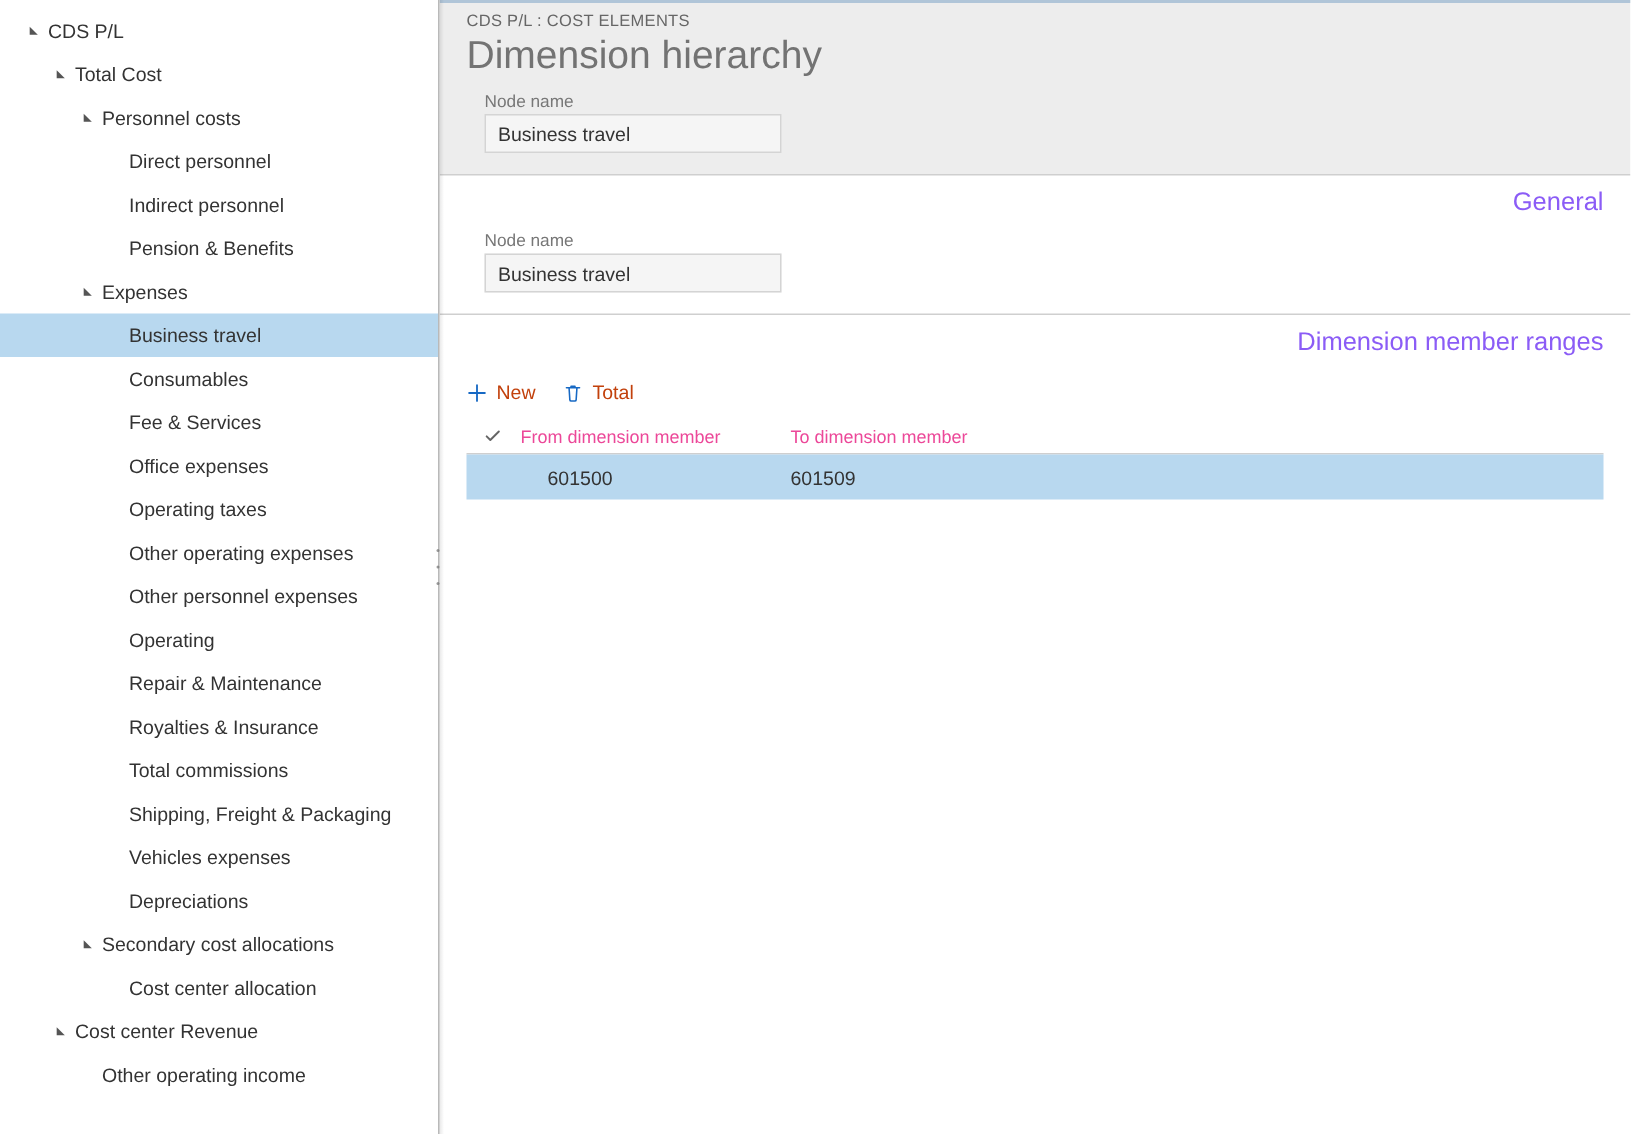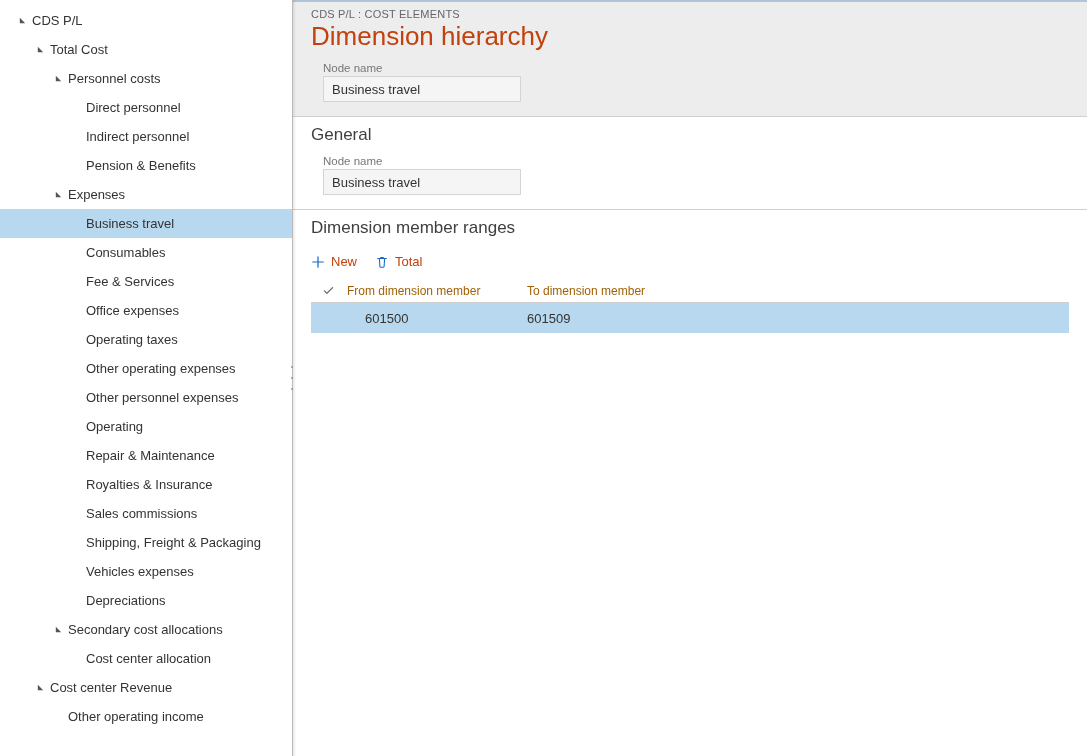--- a/index.html
+++ b/index.html
@@ -36,50 +36,50 @@
     width: 6px; height: 24px; display: flex; flex-direction: column; justify-content: space-between; align-items: center;
     cursor: col-resize;
   }
   .drag-handle span { width: 2px; height: 2px; background: #999; border-radius: 50%; }
 
   
   .main-pane { flex: 1; display: flex; flex-direction: column; border-radius: 27px; }
   .main-header { background: #ededed; border-top: 2px solid #b0c5d8; }
   .main-header-inner { padding: 6px 18px 14px 18px; }
   .breadcrumb { font-size: 11px; color: #666; letter-spacing: .2px; }
-  .page-title { font-size: 26px; font-weight: 300; color: #c2410c; margin-top: 1px; }
+  .page-title { font-size: 26px; font-weight: 300; color: #737373; margin-top: 1px; }
   .field-group { margin-top: 10px; padding-left: 12px; }
   .field-label { font-size: 11.5px; color: #777; margin-bottom: 2px; }
   .field-input {
     width: 198px; height: 26px; padding: 2px 8px;
     border: 1px solid #d4d4d4; background: #f5f5f5;
     font-family: inherit; font-size: 13px; color: #333;
   }
 
   .section {
     border-top: 1px solid #cfcfcf;
     background: #fff;
   }
   .section-inner { padding: 8px 18px 14px 18px; }
-  .section-title { font-size: 17px; font-weight: 400; color: #404040; margin-bottom: 8px; }
+  .section-title { font-size: 17px; font-weight: 400; color: #8b5cf6; margin-bottom: 8px; text-align: right; }
 
   
   .action-row { display: flex; gap: 18px; align-items: center; padding: 8px 18px 10px 18px; }
   .action-link {
     display: inline-flex; align-items: center; gap: 6px;
     color: #c2410c; cursor: pointer; font-size: 13px;
   }
   .action-link .ic { width: 14px; height: 14px; display:inline-block; }
 
   
   .grid-wrap { padding: 0 18px 18px 18px; }
   .grid-head {
     display: flex; align-items: center; height: 24px;
     border-bottom: 1px solid #cfcfcf;
-    color: #a16207; font-size: 12px;
+    color: #ec4899; font-size: 12px;
   }
   .col-check { width: 34px; display: flex; justify-content: center; color: #666; }
   .col-from { width: 180px; padding-left: 2px; }
   .col-to   { width: 180px; padding-left: 2px; }
   .grid-row {
     display: flex; align-items: center; height: 30px;
     font-size: 13px; color: #333;
   }
   .grid-row.selected { background: #b8d8ef; }
   .grid-row .cell { display:flex; align-items:center; }
@@ -193,21 +193,21 @@
           <span class="tree-label">Repair &amp; Maintenance</span>
         </div>
         <div class="tree-row">
           <span class="indent" style="width: 64px;"></span>
           <span class="expander"></span>
           <span class="tree-label">Royalties &amp; Insurance</span>
         </div>
         <div class="tree-row">
           <span class="indent" style="width: 64px;"></span>
           <span class="expander"></span>
-          <span class="tree-label">Sales commissions</span>
+          <span class="tree-label">Total commissions</span>
         </div>
         <div class="tree-row">
           <span class="indent" style="width: 64px;"></span>
           <span class="expander"></span>
           <span class="tree-label">Shipping, Freight &amp; Packaging</span>
         </div>
         <div class="tree-row">
           <span class="indent" style="width: 64px;"></span>
           <span class="expander"></span>
           <span class="tree-label">Vehicles expenses</span>

